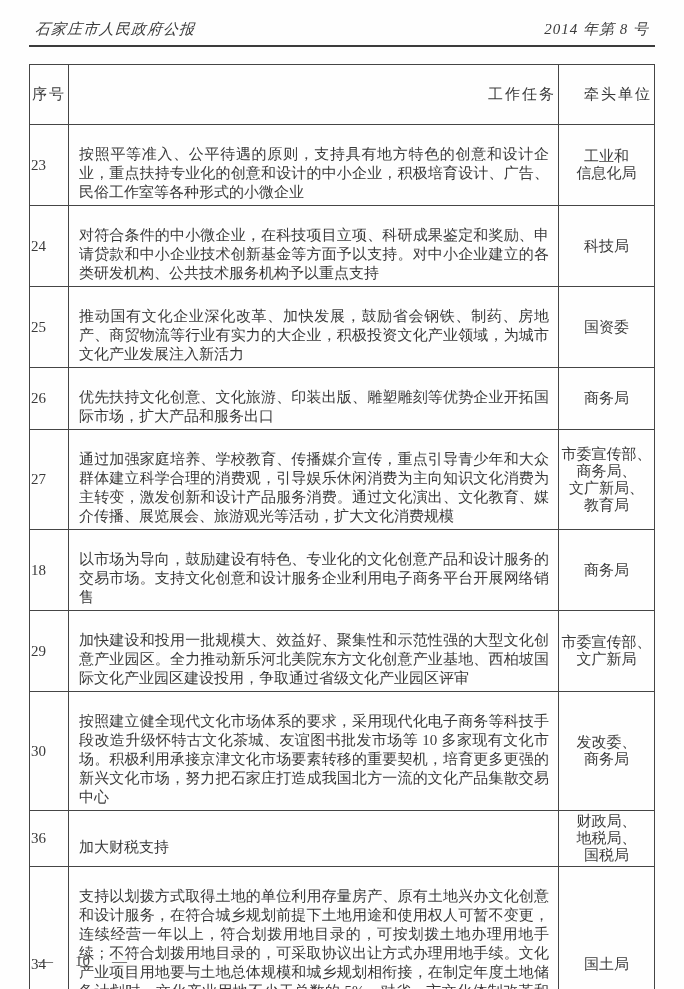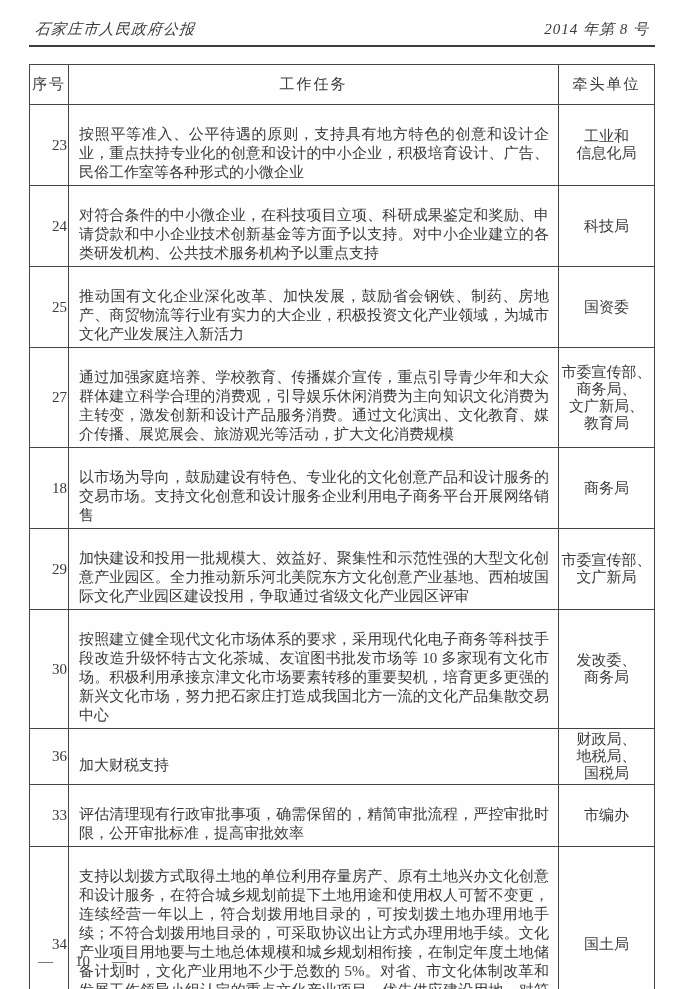--- a/index.html
+++ b/index.html
@@ -46,29 +46,29 @@
     font-size: 15px;
     line-height: 19px;
   }
   .task-table th,
   .task-table td {
     border: 1.6px solid #454545;
     vertical-align: middle;
   }
   .task-table th {
     font-weight: normal;
-    padding: 10px 2px;
-    text-align: center;
+    padding: 20px 2px;
+    text-align: right;
     letter-spacing: 2px;
   }
   .col-no    { width: 39px; }
   .col-task  { width: auto; }
   .col-unit  { width: 96px; }
   td.no-cell {
-    text-align: right;
+    text-align: left;
     padding: 2px 1px;
   }
   td.task-cell {
     text-align: justify;
     text-justify: inter-ideograph;
     padding: 20px 9px 3px 10px;
   }
   td.unit-cell {
     text-align: center;
     padding: 2px 2px;
@@ -124,20 +124,25 @@
     <td class="no-cell">24</td>
     <td class="task-cell">对符合条件的中小微企业，在科技项目立项、科研成果鉴定和奖励、申请贷款和中小企业技术创新基金等方面予以支持。对中小企业建立的各类研发机构、公共技术服务机构予以重点支持</td>
     <td class="unit-cell">科技局</td>
   </tr>
         <tr>
     <td class="no-cell">25</td>
     <td class="task-cell">推动国有文化企业深化改革、加快发展，鼓励省会钢铁、制药、房地产、商贸物流等行业有实力的大企业，积极投资文化产业领域，为城市文化产业发展注入新活力</td>
     <td class="unit-cell">国资委</td>
   </tr>
         <tr>
+    <td class="no-cell">26</td>
+    <td class="task-cell">优先扶持文化创意、文化旅游、印装出版、雕塑雕刻等优势企业开拓国际市场，扩大产品和服务出口</td>
+    <td class="unit-cell">商务局</td>
+  </tr>
+        <tr>
     <td class="no-cell">27</td>
     <td class="task-cell">通过加强家庭培养、学校教育、传播媒介宣传，重点引导青少年和大众群体建立科学合理的消费观，引导娱乐休闲消费为主向知识文化消费为主转变，激发创新和设计产品服务消费。通过文化演出、文化教育、媒介传播、展览展会、旅游观光等活动，扩大文化消费规模</td>
     <td class="unit-cell">市委宣传部、
 商务局、
 文广新局、
 教育局</td>
   </tr>
         <tr>
     <td class="no-cell">18</td>
     <td class="task-cell">以市场为导向，鼓励建设有特色、专业化的文化创意产品和设计服务的交易市场。支持文化创意和设计服务企业利用电子商务平台开展网络销售</td>
@@ -156,25 +161,20 @@
 商务局</td>
   </tr>
         <tr>
     <td class="no-cell">36</td>
     <td class="task-cell">加大财税支持</td>
     <td class="unit-cell">财政局、
 地税局、
 国税局</td>
   </tr>
         <tr>
-    <td class="no-cell">33</td>
-    <td class="task-cell">评估清理现有行政审批事项，确需保留的，精简审批流程，严控审批时限，公开审批标准，提高审批效率</td>
-    <td class="unit-cell">市编办</td>
-  </tr>
-        <tr>
     <td class="no-cell">34</td>
     <td class="task-cell">支持以划拨方式取得土地的单位利用存量房产、原有土地兴办文化创意和设计服务，在符合城乡规划前提下土地用途和使用权人可暂不变更，连续经营一年以上，符合划拨用地目录的，可按划拨土地办理用地手续；不符合划拨用地目录的，可采取协议出让方式办理用地手续。文化产业项目用地要与土地总体规模和城乡规划相衔接，在制定年度土地储备计划时，文化产业用地不少于总数的 5%。对省、市文化体制改革和发展工作领导小组认定的重点文化产业项目，优先供应建设用地。对符合条件的文化产业项目用地，出让底价可按不低于所在地土地等别相对应工业用地出让最低价标准的 70%执行</td>
     <td class="unit-cell">国土局</td>
   </tr>
       </tbody>
   </table>
 
 </div>
 
 <div class="page-footer">

